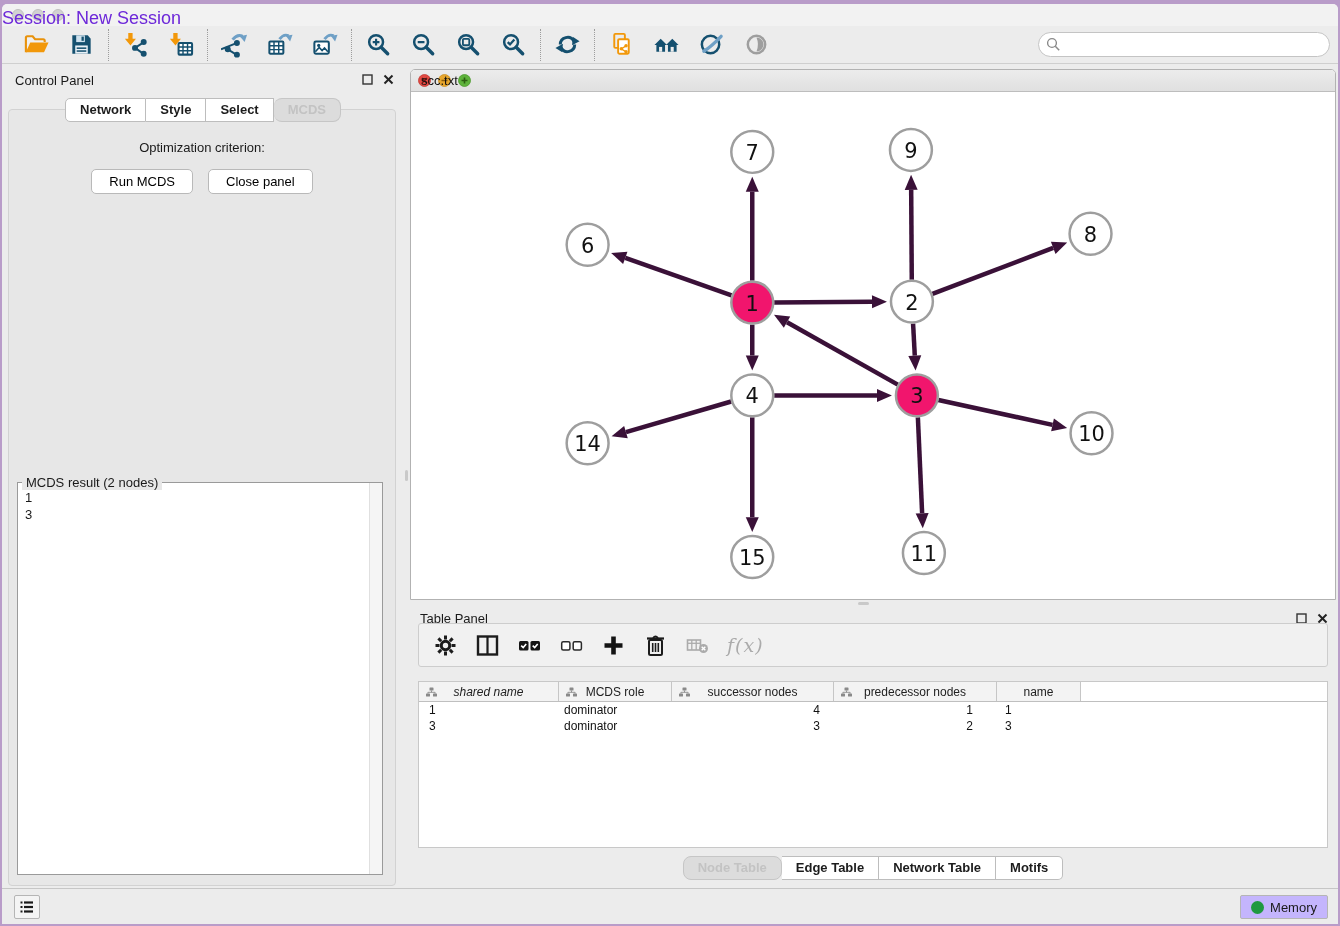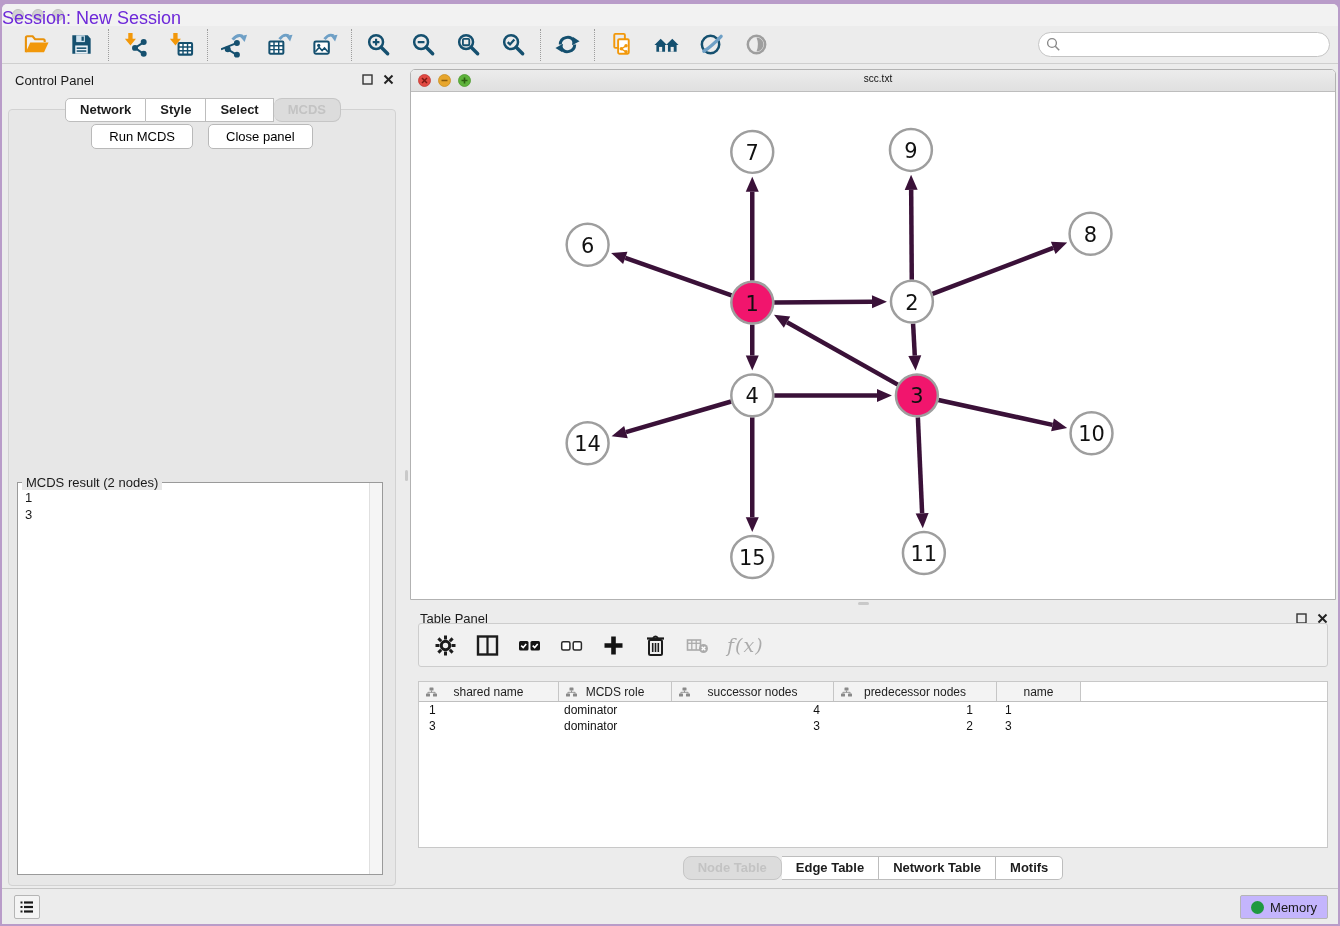--- a/index.html
+++ b/index.html
@@ -104,21 +104,21 @@
   .network-window {
     position: absolute; left: 408px; right: 2px; top: 4px; height: 531px;
     border: 1px solid #b2b2b2; border-radius: 5px 5px 0 0; background: #fff;
   }
   .net-titlebar {
     position: absolute; left: 0; right: 0; top: 0; height: 22px;
     background: linear-gradient(#ececec, #e0e0e0);
     border-bottom: 1px solid #bdbdbd; border-radius: 4px 4px 0 0;
   }
   .net-titlebar .traffic { position: absolute; left: 7px; top: 4px; display: flex; gap: 7px; }
-  .net-title { position: absolute; left: 10px; right: 0; top: 3px; text-align: center; font-size: 10px; color: #111; }
+  .net-title { position: absolute; left: 10px; right: 0; top: 3px; font-size: 13px; color: #111; }
   .net-canvas { position: absolute; left: 0; right: 0; top: 22px; bottom: 0; background: #fff; overflow: hidden; }
   
   .table-panel { position: absolute; left: 408px; right: 2px; top: 541px; bottom: 0; }
   .tp-header { position: absolute; left: 10px; top: 5px; font-size: 13px; }
   .tp-btns { position: absolute; right: 8px; top: 7px; display: flex; gap: 10px; align-items: center; }
   .tp-toolbar {
     position: absolute; left: 8px; right: 8px; top: 17px; height: 44px;
     background: #f1f1f1; border: 1px solid #cdcdcd; border-radius: 3px;
     display: flex; align-items: center; gap: 17px; padding: 0 14px;
   }
@@ -318,20 +318,21 @@
           </svg>
         </span>
       </div>
       <div class="cp-tabs">
           <div class="seg-tab">Network</div>
           <div class="seg-tab">Style</div>
           <div class="seg-tab">Select</div>
           <div class="seg-tab active">MCDS</div>
         </div>
       <div class="cp-body">
+        <div class="opt-label">Optimization criterion:</div>
         <div class="cp-buttons">
           <button class="cp-button">Run MCDS</button>
           <button class="cp-button">Close panel</button>
         </div>
         <div class="result-box">
           <span class="result-legend">MCDS result (2 nodes)</span>
           <div class="result-text">1
 3</div>
           <div class="result-scrollbar"></div>
         </div>
@@ -480,21 +481,21 @@
           <line x1="11.2" y1="7" x2="11.2" y2="17" stroke="#ababab" stroke-width="1.3"></line>
           <circle cx="18.5" cy="15.5" r="4.5" fill="#ababab"></circle>
           <line x1="16.7" y1="13.7" x2="20.3" y2="17.3" stroke="#fff" stroke-width="1.4"></line>
           <line x1="20.3" y1="13.7" x2="16.7" y2="17.3" stroke="#fff" stroke-width="1.4"></line>
         </svg>
         <span class="fx-label">f(x)</span>
       </div>
 
       <div class="tp-table">
         <div class="tbl-header">
-            <div class="tbl-th" style="width: 140px;">
+            <div class="tbl-th" style="width: 140px; font-style: italic;">
               <svg class="th-icon" width="11" height="10" viewBox="0 0 11 10">
                 <rect x="3.5" y="0.5" width="4" height="3" rx="0.6" fill="#8a8a8a"></rect>
                 <rect x="0" y="6.5" width="4" height="3" rx="0.6" fill="#8a8a8a"></rect>
                 <rect x="7" y="6.5" width="4" height="3" rx="0.6" fill="#8a8a8a"></rect>
                 <path d="M5.5,3.5 v1.8 M1.9,6.5 v-1.2 h7.2 v1.2" fill="none" stroke="#8a8a8a" stroke-width="0.9"></path>
               </svg>
               <span>shared name</span>
             </div>
             <div class="tbl-th" style="width: 113px;">
               <svg class="th-icon" width="11" height="10" viewBox="0 0 11 10">

